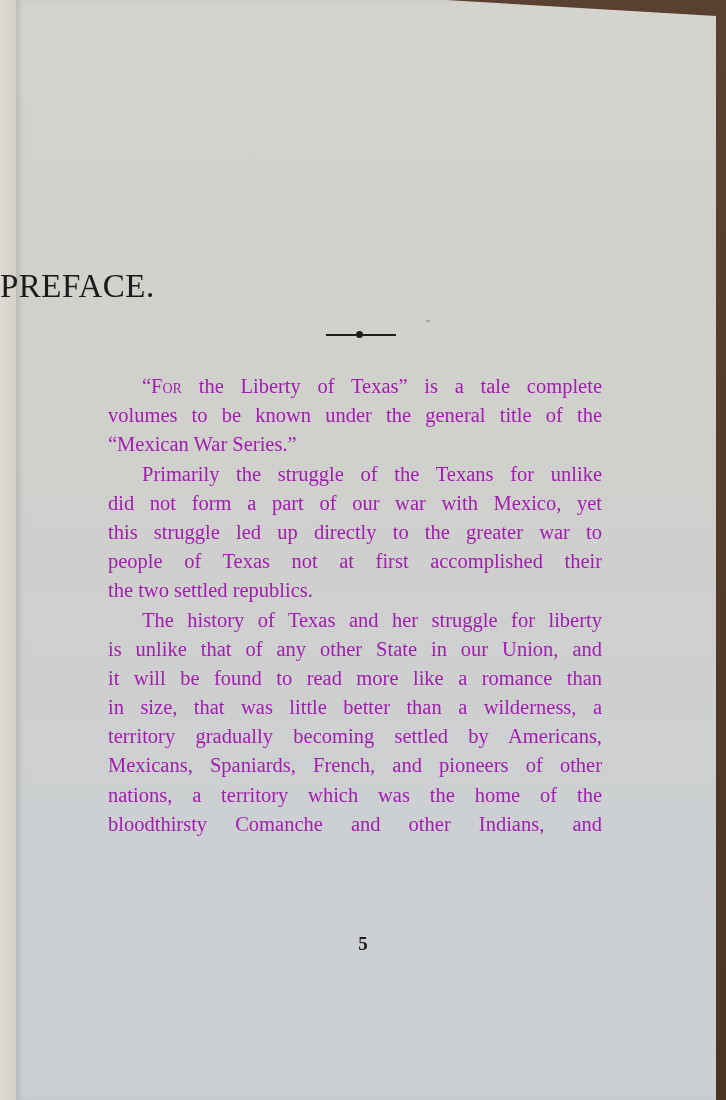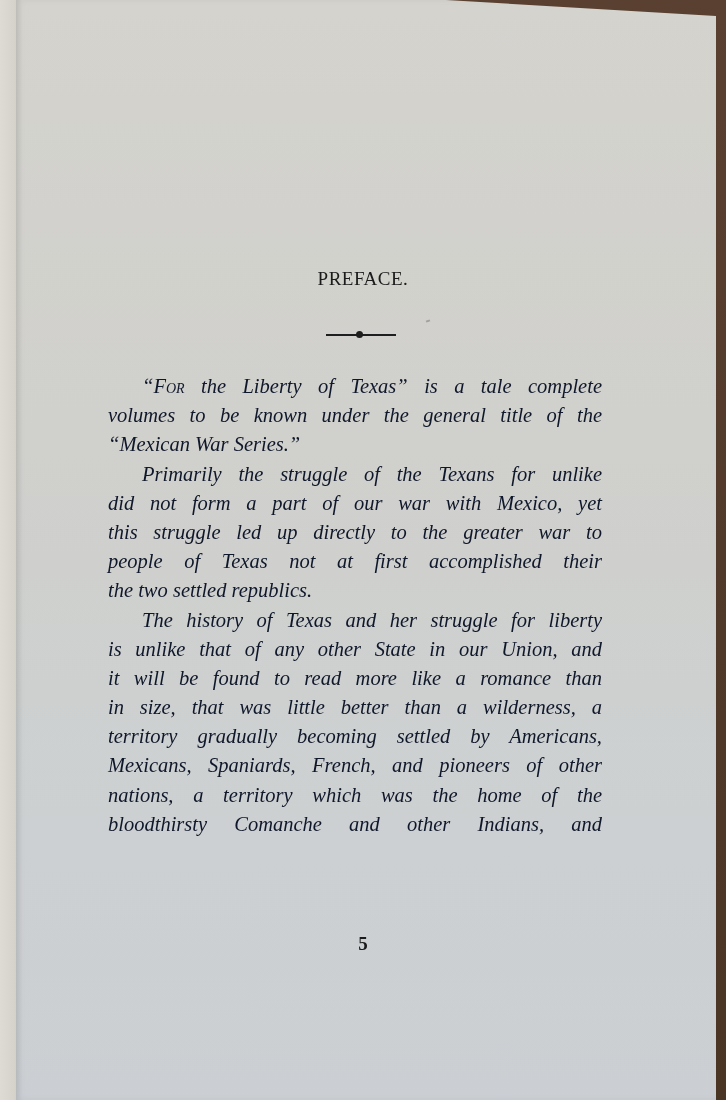--- a/index.html
+++ b/index.html
@@ -39,23 +39,22 @@
     position: absolute;
     left: 16px; top: 0;
     width: 6px; height: 1100px;
     background: linear-gradient(90deg, rgba(0,0,0,0.06), rgba(0,0,0,0));
   }
   .title {
     position: absolute;
     left: 0;
     width: 726px;
     top: 268px;
-    text-align: center;
     font-family: "Liberation Serif", serif;
-    font-size: 19px;
+    font-size: 33px;
     letter-spacing: 0.5px;
     color: #1b1b1b;
   }
   .ornament {
     position: absolute;
     left: 326px;
     top: 333px;
     width: 70px;
     height: 4px;
   }
@@ -73,22 +72,21 @@
     border-radius: 50%;
   }
   .body-text {
     position: absolute;
     left: 108px;
     top: 372px;
     width: 494px;
     font-family: "Liberation Serif", serif;
     font-size: 20.5px;
     line-height: 29.2px;
-    color: #0f172a;
-    font-style: italic;
+    color: #a21caf;
   }
   .line {
     display: block;
     white-space: nowrap;
     text-align: justify;
     text-align-last: justify;
     height: 29.2px;
   }
   .line.last {
     text-align-last: left;

